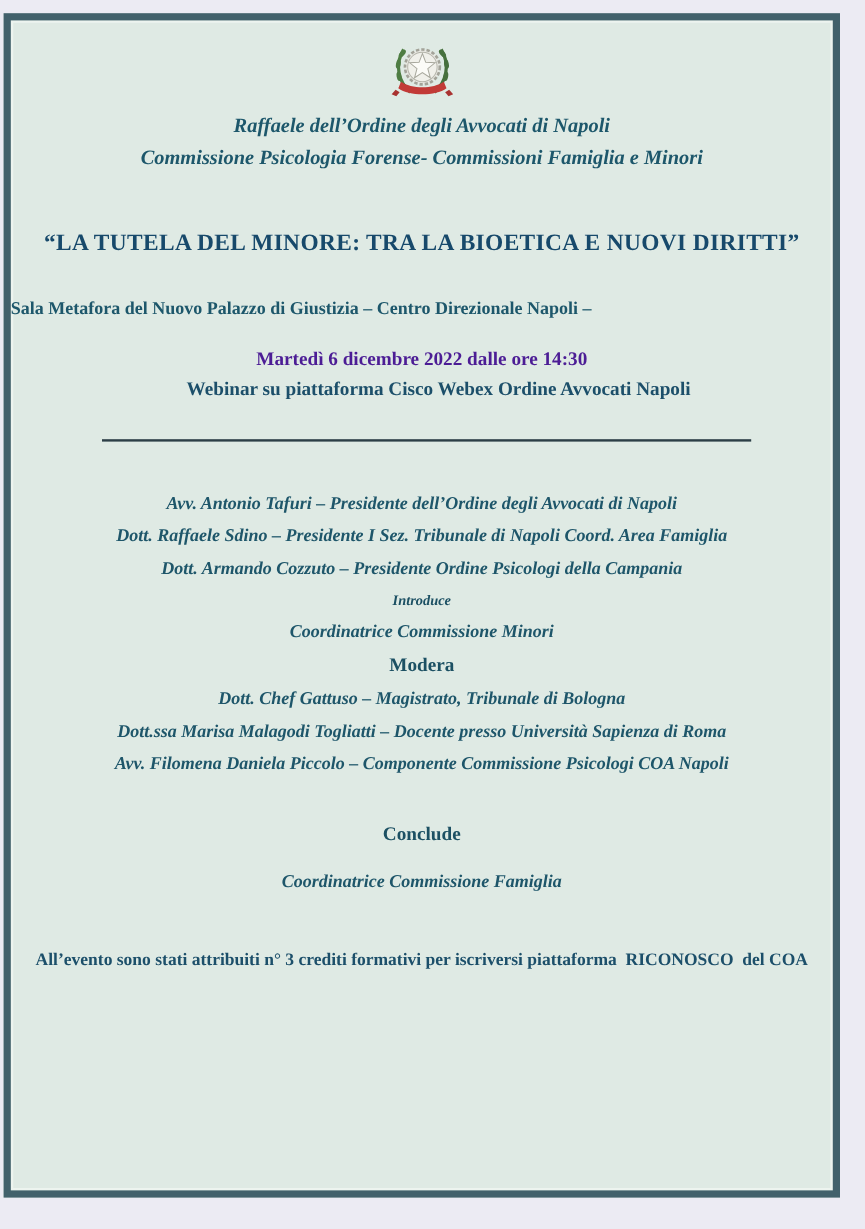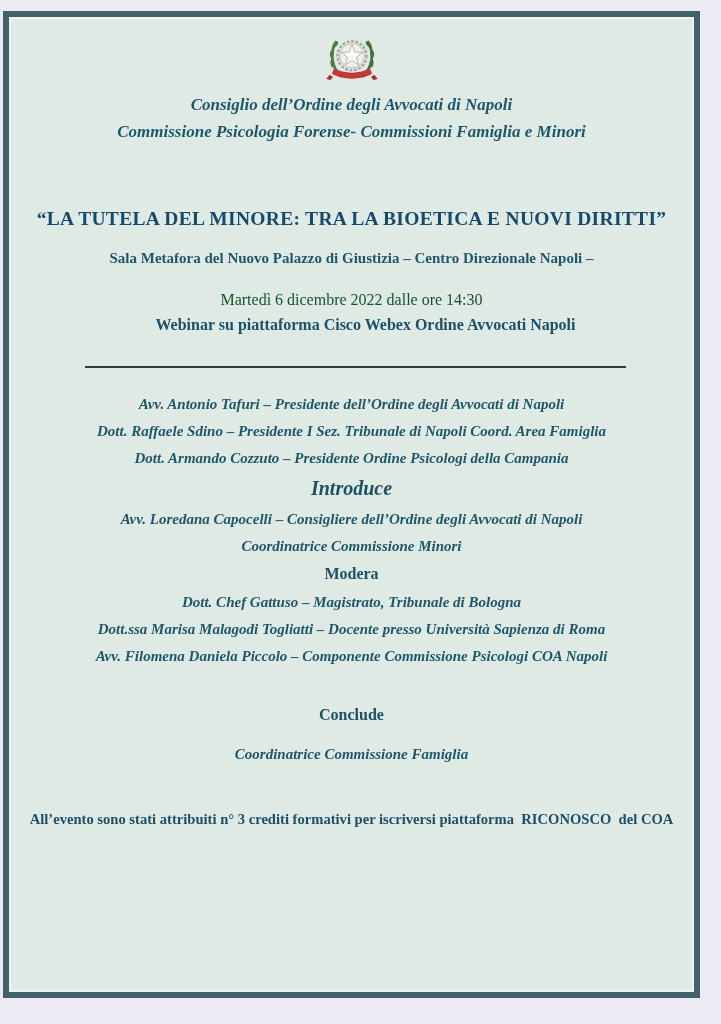--- a/index.html
+++ b/index.html
@@ -31,39 +31,38 @@
   .org-line {
     font-style: italic;
     font-weight: bold;
     font-size: 17px;
     line-height: 27px;
     color: #1d576b;
     text-align: center;
   }
   .org-block { margin-top: 6px; }
   .title {
-    margin-top: 63px;
+    margin-top: 47px;
     font-weight: bold;
     font-size: 19.5px;
     letter-spacing: 0.3px;
     color: #17496b;
     text-align: center;
   }
   .venue {
-    margin-top: 20px;
+    margin-top: 36px;
     font-weight: bold;
     font-size: 15px;
     color: #1d576b;
-    text-align: center;
   }
   .date-line {
     margin-top: 24px;
-    font-weight: normal;
+    font-weight: bold;
     font-size: 16px;
-    color: #14532d;
+    color: #4c1d95;
     text-align: center;
   }
   .webinar-line {
     margin-top: 7px;
     font-weight: bold;
     font-size: 16px;
     color: #1c4f6a;
     text-align: center;
     padding-left: 28px;
   }
@@ -75,35 +74,35 @@
   }
   .heading {
     font-weight: bold;
     font-size: 16px;
     color: #1c5063;
     text-align: center;
   }
   .heading-italic {
     font-weight: bold;
     font-style: italic;
-    font-size: 20px;
+    font-size: 12px;
     color: #1c5063;
     text-align: center;
   }
   .saluti-heading { margin-top: 2px; }
   .entry {
     font-weight: bold;
     font-style: italic;
     font-size: 15px;
     line-height: 16px;
     color: #1e566a;
     text-align: center;
     margin: 0 20px 11px 20px;
   }
-  .program { margin-top: 28px; }
+  .program { margin-top: 44px; }
   .program .line-gap { margin-bottom: 11px; }
   .intervengono-heading { margin-top: 30px; margin-bottom: 29px; }
   .conclude-heading { margin-top: 42px; margin-bottom: 20px; }
   .conclude-block .entry {
     margin-bottom: 0;
     line-height: 21px;
   }
   .credits {
     margin: 46px 18px 0 18px;
     font-weight: bold;
@@ -137,41 +136,40 @@
 
       <polygon points="60,28 65,41.1 79,41.8 68.1,50.6 71.8,64.2 60,56.5 48.2,64.2 51.9,50.6 41,41.8 55,41.1" fill="#fbfbf7" stroke="#a8a89d" stroke-width="1.5"></polygon>
 
       <path d="M20,82 l-6,7 7,3 5,-6 z" fill="#a93230"></path>
       <path d="M100,82 l6,7 -7,3 -5,-6 z" fill="#a93230"></path>
       <path d="M24,80 C40,92 80,92 96,80 L92,70 C76,81 44,81 28,70 Z" fill="#c23a37"></path>
     </svg>
   </div>
 
   <div class="org-block">
-    <div class="org-line">Consiglio dell’Ordine degli Avvocati di Napoli</div>
+    <div class="org-line">Raffaele dell’Ordine degli Avvocati di Napoli</div>
     <div class="org-line">Commissione Psicologia Forense- Commissioni Famiglia e Minori</div>
   </div>
 
   <div class="title">“LA TUTELA DEL MINORE: TRA LA BIOETICA E NUOVI DIRITTI”</div>
 
   <div class="venue">Sala Metafora del Nuovo Palazzo di Giustizia – Centro Direzionale Napoli –</div>
 
   <div class="date-line">Martedì 6 dicembre 2022 dalle ore 14:30</div>
   <div class="webinar-line">Webinar su piattaforma Cisco Webex Ordine Avvocati Napoli</div>
 
   <hr class="rule">
 
 
   <div class="program">
     <div class="entry">Avv. Antonio Tafuri – Presidente dell’Ordine degli Avvocati di Napoli</div>
     <div class="entry">Dott. Raffaele Sdino – Presidente I Sez. Tribunale di Napoli Coord. Area Famiglia</div>
     <div class="entry">Dott. Armando Cozzuto – Presidente Ordine Psicologi della Campania</div>
 
     <div class="heading-italic line-gap">Introduce</div>
-    <div class="entry">Avv. Loredana Capocelli – Consigliere dell’Ordine degli Avvocati di Napoli</div>
     <div class="entry">Coordinatrice Commissione Minori</div>
 
     <div class="heading line-gap">Modera</div>
 
     <div class="entry">Dott. Chef Gattuso – Magistrato, Tribunale di Bologna</div>
     <div class="entry">Dott.ssa Marisa Malagodi Togliatti – Docente presso Università Sapienza di Roma</div>
     <div class="entry">Avv. Filomena Daniela Piccolo – Componente Commissione Psicologi COA Napoli</div>
 
     <div class="heading conclude-heading">Conclude</div>
     <div class="conclude-block">

